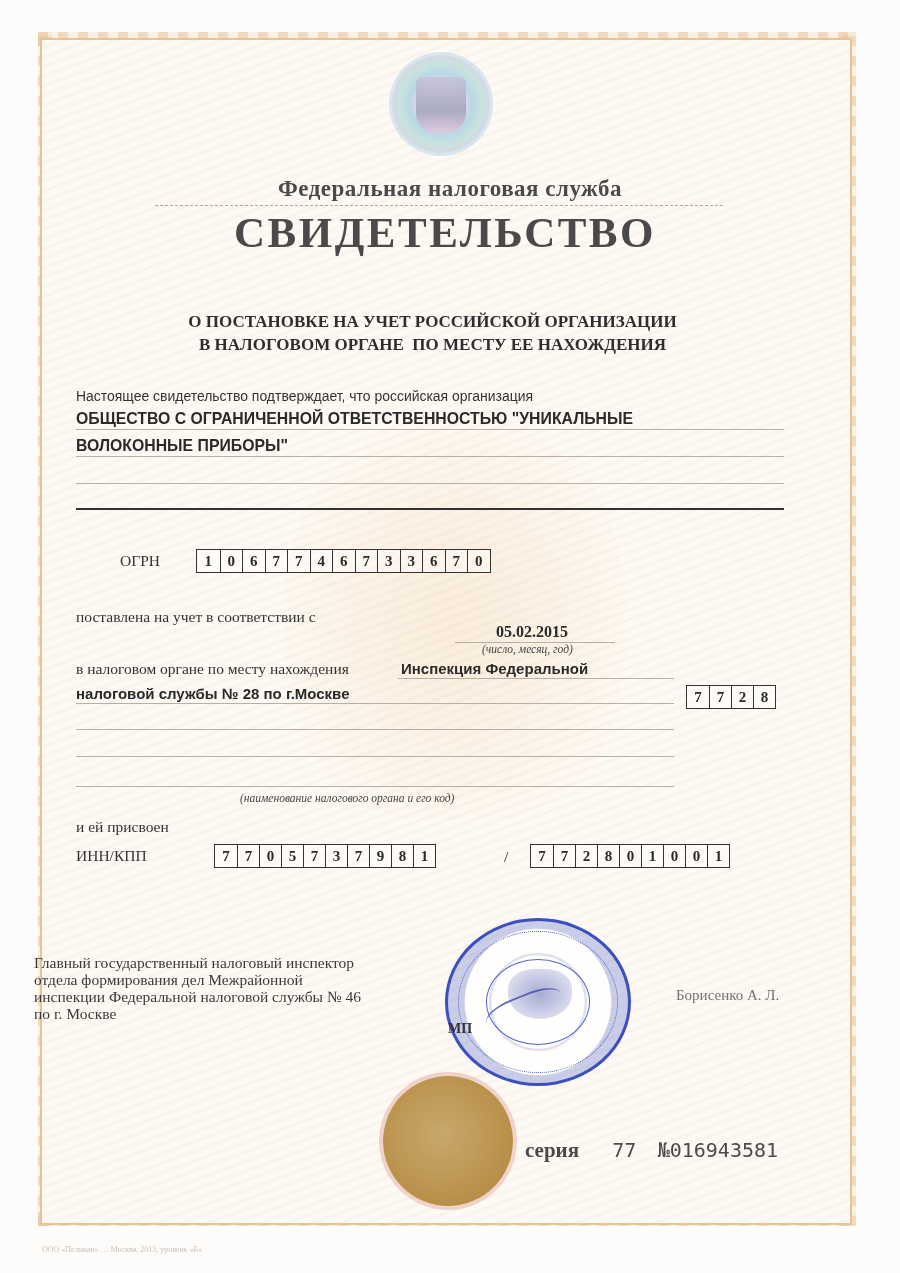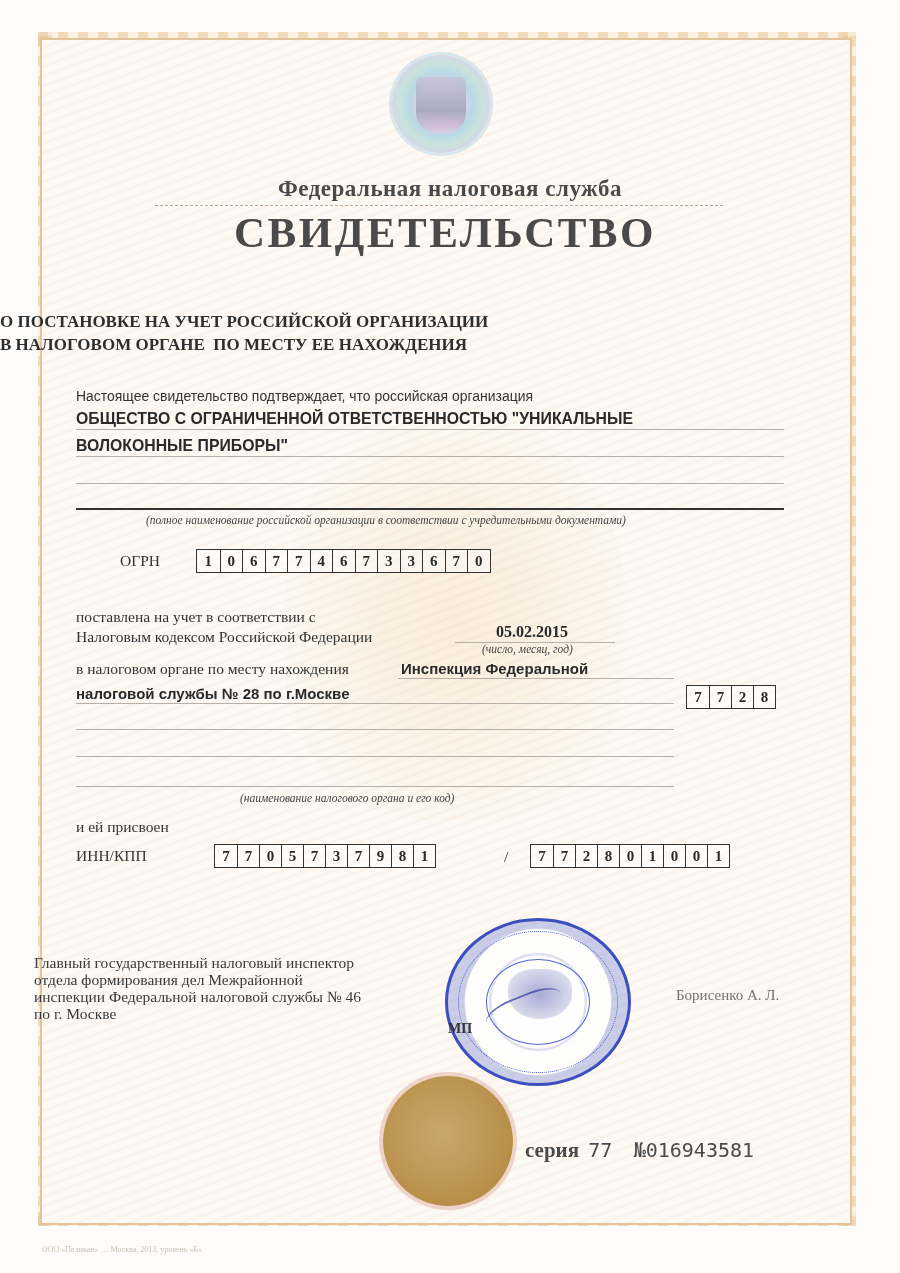--- a/index.html
+++ b/index.html
@@ -22,21 +22,21 @@
   .hologram { position:absolute; left:392px; top:55px; width:98px; height:98px; border-radius:50%;
     background: radial-gradient(circle, #e8d6ea 0 30%, #b9d8e6 45%, #c9e3dc 60%, #d9d2ea 75%, #f2eef2 100%);
     box-shadow: 0 0 0 3px rgba(190,220,230,0.6); }
   .hologram-inner { position:absolute; left:24px; top:22px; width:50px; height:56px; border-radius:6px 6px 20px 20px;
     background: linear-gradient(180deg, #c6c2d6, #9aa0b8 60%, #e3c6de); opacity:0.8; }
   .abs { position:absolute; }
   .form-code { right:62px; top:86px; text-align:right; font-size:14.5px; line-height:20px; color:#3a3a3a; }
   .service { left:0; width:900px; top:176px; text-align:center; font-size:23px; font-weight:bold; color:#4a4a4a; letter-spacing:0.5px; }
   .service-line { left:155px; width:568px; top:205px; border-top:1px dashed #b9a89a; }
   .title { left:0; width:890px; top:208px; text-align:center; font-size:43px; font-weight:bold; letter-spacing:2.5px; color:#4a4a4a; }
-  .subtitle { left:0; width:865px; top:310px; font-size:17px; font-weight:bold; line-height:23px; color:#2e2e2e; }
+  .subtitle { left:0; width:865px; top:310px; text-align:center; font-size:17px; font-weight:bold; line-height:23px; color:#2e2e2e; }
   .sans { font-family:"Liberation Sans", sans-serif; }
   .t15 { font-size:15.5px; color:#333; }
   .bold { font-weight:bold; color:#2a2a2a; }
   .hline { position:absolute; border-top:1px solid #b8b0a8; }
   .hline.thick { border-top:2px solid #333; }
   .caption { font-style:italic; font-size:11.5px; color:#444; }
   .boxes { position:absolute; display:flex; border:1px solid #333; background:rgba(255,255,255,0.4); }
   .boxes span { display:block; width:22px; height:22px; line-height:22px; text-align:center; font-weight:bold;
     font-size:15px; color:#2a2a2a; border-left:1px solid #333; box-sizing:border-box; }
   .boxes span:first-child { border-left:none; }
@@ -80,41 +80,39 @@
     <div style="white-space:pre;">В НАЛОГОВОМ ОРГАНЕ  ПО МЕСТУ ЕЕ НАХОЖДЕНИЯ</div>
   </div>
 
   <div class="abs sans t15" style="left:76px; top:387px; font-family:'Liberation Sans Narrow','Liberation Sans',sans-serif; transform:scaleX(0.9); transform-origin:left;">Настоящее свидетельство подтверждает, что российская организация</div>
   <div class="abs sans bold" style="left:76px; top:409px; font-size:17px; transform:scaleX(0.93); transform-origin:left;">ОБЩЕСТВО С ОГРАНИЧЕННОЙ ОТВЕТСТВЕННОСТЬЮ "УНИКАЛЬНЫЕ</div>
   <div class="hline" style="left:76px; width:708px; top:429px;"></div>
   <div class="abs sans bold" style="left:76px; top:436px; font-size:17px; transform:scaleX(0.93); transform-origin:left;">ВОЛОКОННЫЕ ПРИБОРЫ"</div>
   <div class="hline" style="left:76px; width:708px; top:456px;"></div>
   <div class="hline" style="left:76px; width:708px; top:483px;"></div>
   <div class="hline thick" style="left:76px; width:708px; top:508px;"></div>
-  <div class="abs caption" style="left:146px; top:514px;">(полное наименование российской организации в соответствии с учредительными документами)</div>
 
   <div class="abs t15" style="left:120px; top:552px;">ОГРН</div>
   <div class="boxes ogrn" style="left:196px; top:549px;">
     <span>1</span>
     <span>0</span>
     <span>6</span>
     <span>7</span>
     <span>7</span>
     <span>4</span>
     <span>6</span>
     <span>7</span>
     <span>3</span>
     <span>3</span>
     <span>6</span>
     <span>7</span>
     <span>0</span>
   </div>
 
   <div class="abs t15" style="left:76px; top:608px;">поставлена на учет в соответствии с</div>
-  <div class="abs t15" style="left:76px; top:628px;">Налоговым кодексом Российской Федерации</div>
   <div class="abs bold" style="left:496px; top:623px; font-size:16px;">05.02.2015</div>
   <div class="hline" style="left:455px; width:160px; top:642px;"></div>
   <div class="abs caption" style="left:482px; top:643px;">(число, месяц, год)</div>
   <div class="abs t15" style="left:76px; top:660px;">в налоговом органе по месту нахождения</div>
   <div class="abs bold sans" style="left:401px; top:660px; font-size:15px;">Инспекция Федеральной</div>
   <div class="hline" style="left:398px; width:276px; top:678px;"></div>
   <div class="abs bold sans" style="left:76px; top:685px; font-size:15px;">налоговой службы № 28 по г.Москве</div>
   <div class="boxes" style="left:686px; top:685px;">
     <span>7</span>
     <span>7</span>
@@ -166,18 +164,18 @@
   <div class="stamp">
     <div class="stamp-ring"></div>
     <div class="stamp-ring2"></div>
     <div class="stamp-eagle"></div>
     <div class="stamp-initials">МП</div>
   </div>
   <div class="signature"></div>
 
   <div class="abs series">
     <span class="lbl">серия</span>
-    <span class="num" style="margin-left:4px;text-align:right;">77</span>
+    <span class="num" style="margin-left:28px;text-align:right;">77</span>
     <span class="num" style="margin-left:16px;">№016943581</span>
   </div>
 
   <div class="abs printer">ООО «Пеликан» … Москва, 2013, уровень «Б»</div>
 </div>
 
 </body></html>

